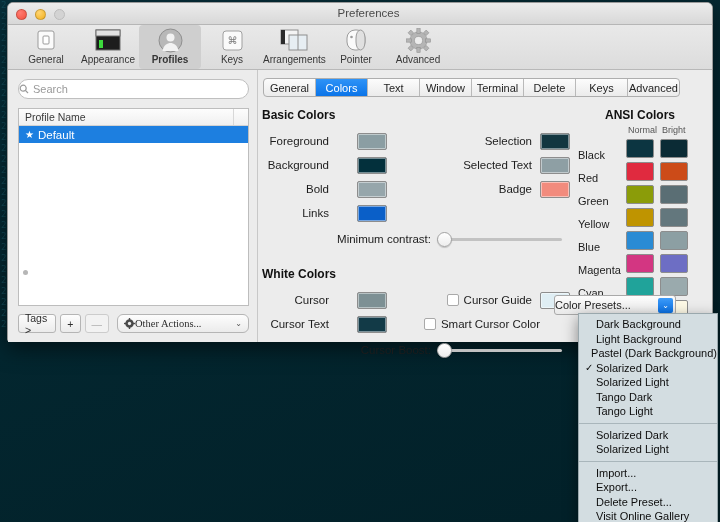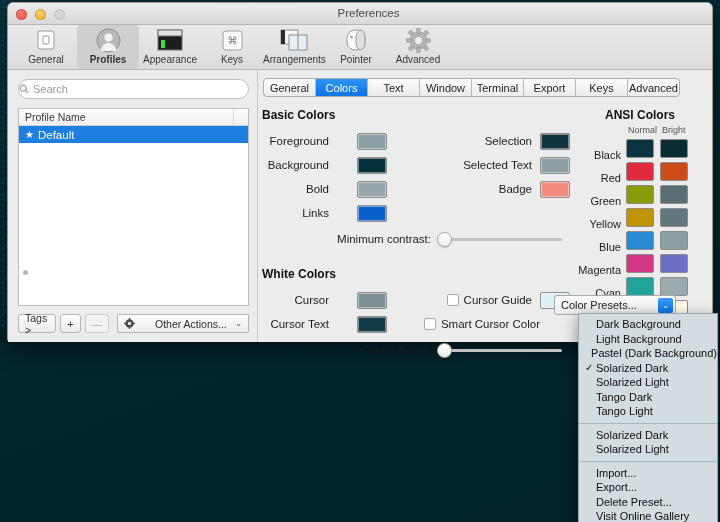--- a/index.html
+++ b/index.html
@@ -104,23 +104,23 @@
   #left-toolbar { margin-top: 8px; display: flex; align-items: flex-end; gap: 4px; }
   .sm-btn {
     height: 19px; background: linear-gradient(#fdfdfd,#ebebeb);
     border: 1px solid #b5b5b5; border-radius: 3px;
     font-size: 10.5px; color: #2d2d2d; display: flex;
     align-items: center; justify-content: center; padding: 0 6px;
   }
   .sm-btn.disabled { color: #b0b0b0; border-color: #cccccc; background: #f2f2f2; }
   #other-actions {
     height: 19px; min-width: 132px; background: linear-gradient(#fdfdfd,#ebebeb);
-    border: 1px solid #b5b5b5; border-radius: 1px; margin-left: 4px;
-    display: flex; align-items: center; gap: 20px; padding: 0 6px;
-    font-size: 10.5px; color: #2d2d2d; position: relative;
+    border: 1px solid #b5b5b5; border-radius: 6px; margin-left: 4px;
+    display: flex; align-items: center; gap: 0; padding: 0 6px;
+    font-size: 10.5px; color: #2d2d2d; position: relative; font-family: Liberation Serif, serif;
   }
   #other-actions .caret { position: absolute; right: 6px; font-size: 8px; color: #555; }
 
   
   #right-pane {
     flex: 1; background: #ececec; padding: 8px 10px 0 4px;
     border-left: 1px solid #c8c8c8; position: relative;
   }
   #tabbar {
     display: flex; height: 19px; border: 1px solid #aeaeae;
@@ -175,29 +175,29 @@
     border-radius: 50%; background: linear-gradient(#ffffff,#ededed);
     border: 1px solid #a3a3a3; box-shadow: 0 1px 1px rgba(0,0,0,.18);
   }
 
   
   #ansi-title { font-size: 12px; font-weight: bold; color: #111; text-align: center; margin-bottom: 3px; }
   #ansi-heads { display: flex; font-size: 9px; color: #555; margin-bottom: 2px; }
   #ansi-heads .sp { width: 48px; }
   #ansi-heads .h { width: 34px; padding-left: 2px; }
   .ansi-row { display: flex; align-items: center; height: 23px; }
-  .ansi-row .name { width: 48px; text-align: right; font-size: 11px; color: #1c1c1c; padding-right: 5px; margin-top: 12px; }
+  .ansi-row .name { width: 48px; text-align: left; font-size: 11px; color: #1c1c1c; padding-right: 5px; margin-top: 12px; }
   .ansi-sw { width: 28px; height: 19px; border: 1px solid #8d8d8d; border-radius: 2px; margin-right: 6px; }
 
   
   #presets-btn {
     position: absolute; left: 296px; top: 225px; width: 122px; height: 20px;
     background: linear-gradient(#fcfcfc,#e9e9e9); border: 1px solid #a9a9a9;
     border-radius: 3px; display: flex; align-items: center;
-    padding-left: 6px; font-size: 11px; color: #1c1c1c;
+    padding-left: 0; font-size: 11px; color: #1c1c1c;
   }
   #presets-caret {
     position: absolute; right: 2px; top: 2px; width: 15px; height: 15px;
     background: linear-gradient(#3d9bf8,#0a70e4); border-radius: 2px;
     color: #fff; font-size: 8px; display: flex; align-items: center; justify-content: center;
   }
 
   
   #presets-menu {
     position: absolute; left: 578px; top: 313px; width: 140px;
@@ -262,39 +262,39 @@
   <div id="toolbar">
       <div class="tb-item">
         <div class="tb-ico">
           <svg width="24" height="24" viewBox="0 0 24 24">
             <rect x="4" y="3" width="16" height="18" rx="2" fill="#fbfbfb" stroke="#9b9b9b"></rect>
             <rect x="9" y="8" width="6" height="8" rx="1" fill="#fff" stroke="#9b9b9b"></rect>
           </svg>
         </div>
         <div class="tb-lbl">General</div>
       </div>
+      <div class="tb-item">
+        <div class="tb-ico">
+          <svg width="26" height="22" viewBox="0 0 26 22">
+            <rect x="1" y="1" width="24" height="20" fill="#1d1d1d" stroke="#6f6f6f"></rect>
+            <rect x="1" y="1" width="24" height="6" fill="#e2e2e2" stroke="#6f6f6f"></rect>
+            <rect x="4" y="11" width="4" height="8" fill="#3ddb3d"></rect>
+          </svg>
+        </div>
+        <div class="tb-lbl">Appearance</div>
+      </div>
       <div class="tb-item selected">
         <div class="tb-ico">
           <svg width="25" height="25" viewBox="0 0 25 25">
             <circle cx="12.5" cy="12.5" r="11.5" fill="#b8b8b8" stroke="#8f8f8f"></circle>
             <circle cx="12.5" cy="9.5" r="4" fill="#f2f2f2"></circle>
             <path d="M4.5 23c1-6 5-8 8-8s7 2 8 8z" fill="#f2f2f2"></path>
           </svg>
         </div>
         <div class="tb-lbl">Profiles</div>
-      </div>
-      <div class="tb-item">
-        <div class="tb-ico">
-          <svg width="26" height="22" viewBox="0 0 26 22">
-            <rect x="1" y="1" width="24" height="20" fill="#1d1d1d" stroke="#6f6f6f"></rect>
-            <rect x="1" y="1" width="24" height="6" fill="#e2e2e2" stroke="#6f6f6f"></rect>
-            <rect x="4" y="11" width="4" height="8" fill="#3ddb3d"></rect>
-          </svg>
-        </div>
-        <div class="tb-lbl">Appearance</div>
       </div>
       <div class="tb-item">
         <div class="tb-ico">
           <svg width="23" height="23" viewBox="0 0 23 23">
             <rect x="2" y="2" width="19" height="19" rx="3" fill="#fafafa" stroke="#a0a0a0"></rect>
             <text x="11.5" y="15" font-size="10" fill="#777" text-anchor="middle" font-family="DejaVu Sans">⌘</text>
           </svg>
         </div>
         <div class="tb-lbl">Keys</div>
       </div>
@@ -386,21 +386,21 @@
       </div>
     </div>
 
     <div id="right-pane">
       <div id="tabbar">
           <div class="tab">General</div>
           <div class="tab active">Colors</div>
           <div class="tab">Text</div>
           <div class="tab">Window</div>
           <div class="tab">Terminal</div>
-          <div class="tab">Export</div>
+          <div class="tab">Delete</div>
           <div class="tab">Keys</div>
           <div class="tab">Advanced</div>
         </div>
 
       <div id="panel-body">
         <div id="left-col">
 
           <div class="section-title">Basic Colors</div>
           <div id="basic-rows">
               <div class="crow">

